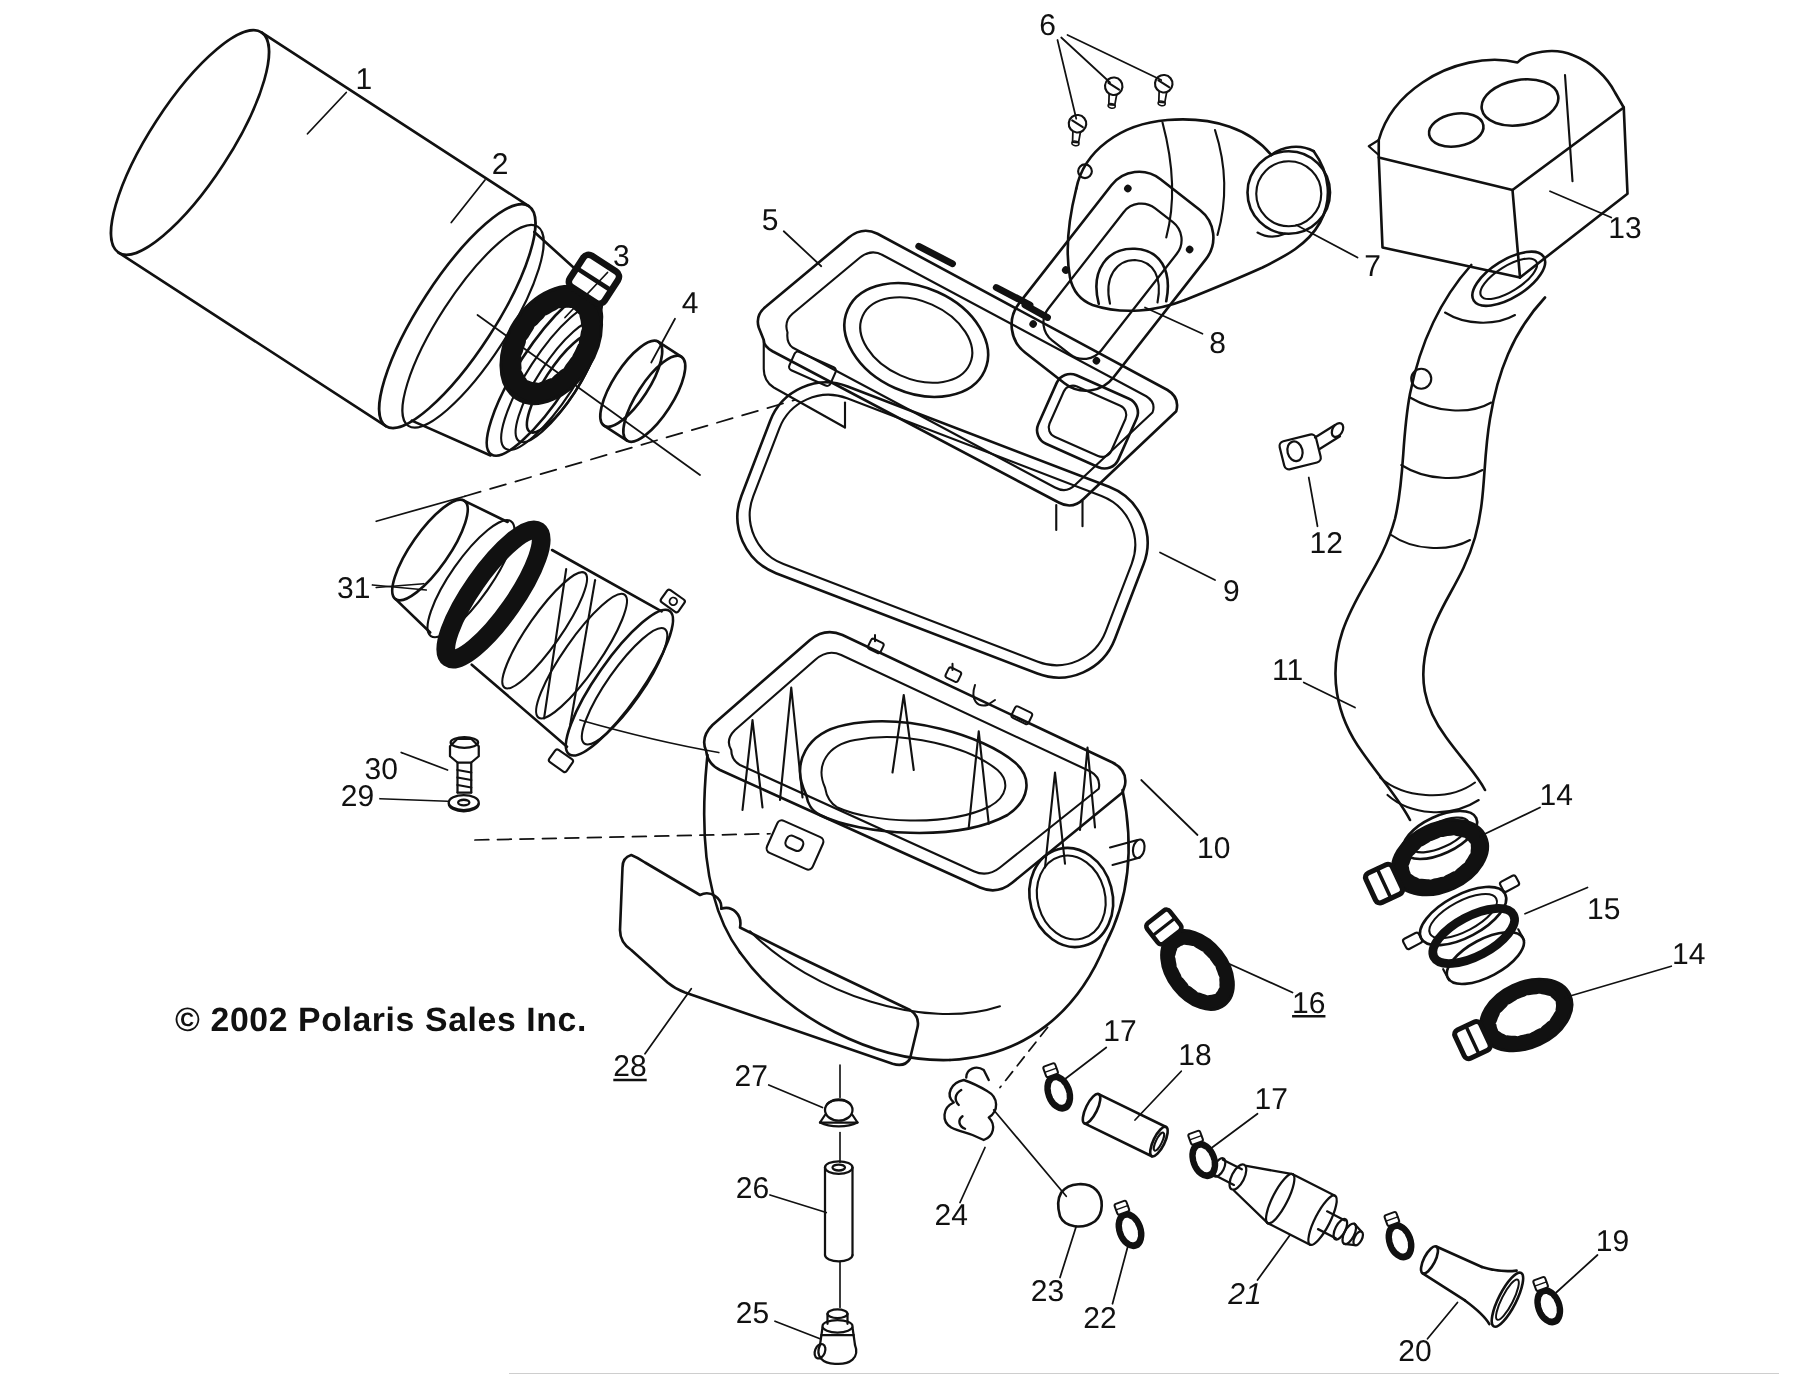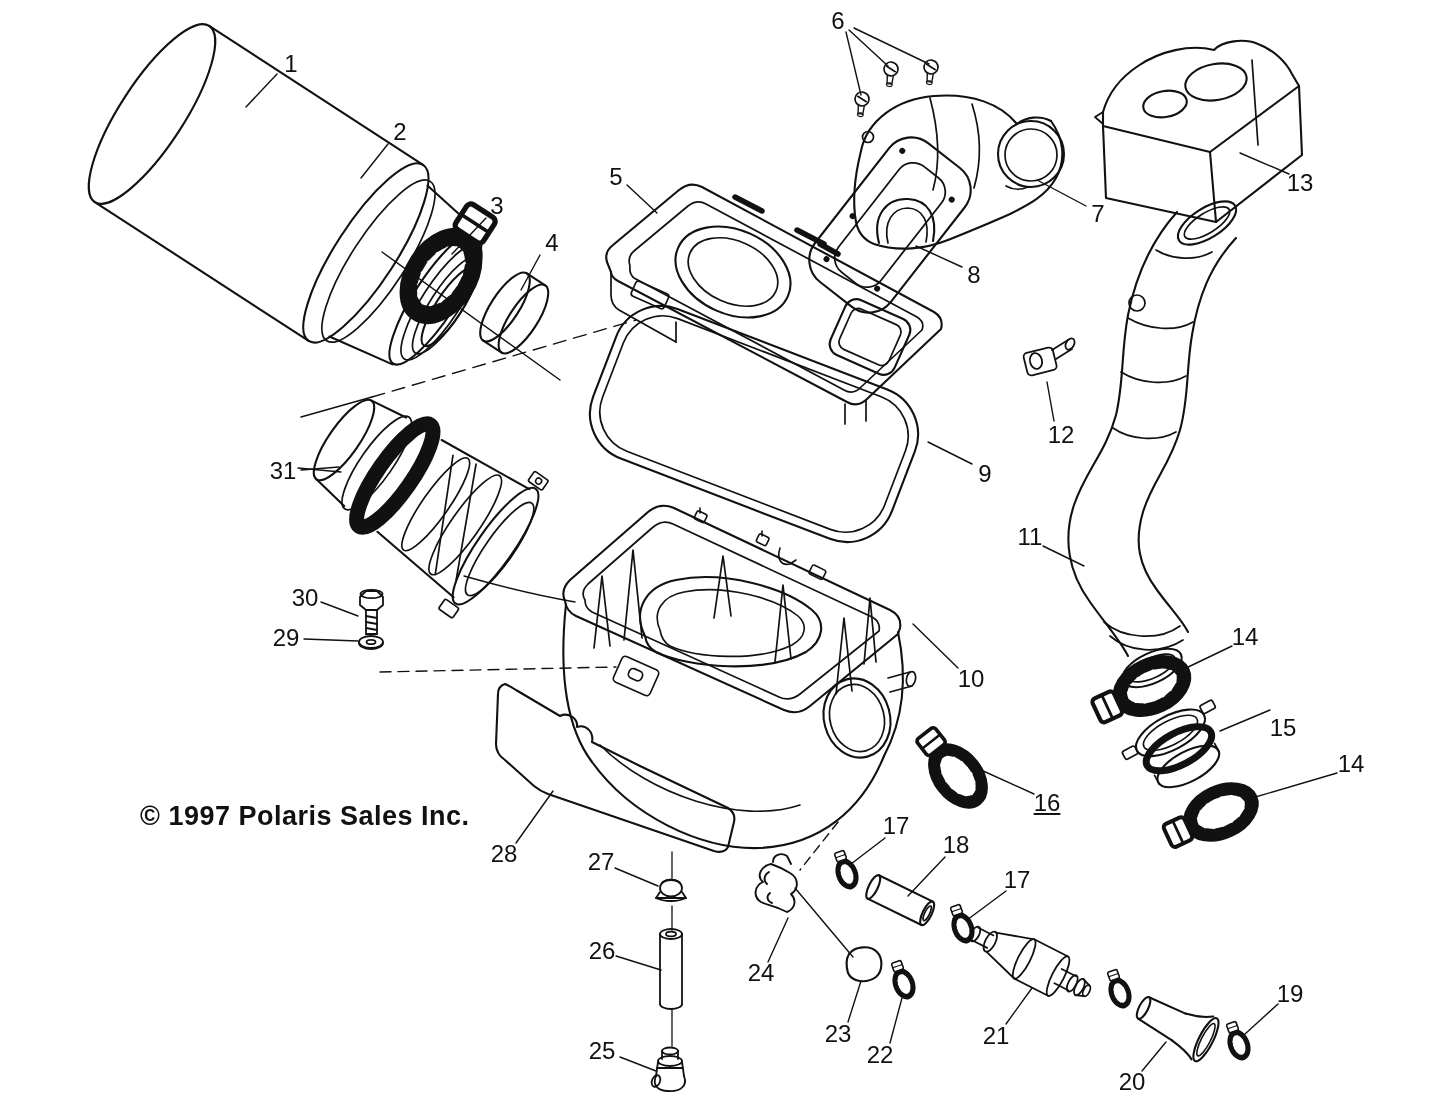--- a/index.html
+++ b/index.html
@@ -399,21 +399,21 @@
         <line x1="620" y1="1057" x2="656" y2="1071"></line>
         <line x1="616" y1="956" x2="661" y2="970"></line>
         <line x1="615" y1="868" x2="658" y2="886"></line>
         <line x1="516" y1="843" x2="553" y2="791"></line>
         <line x1="304" y1="639" x2="358" y2="641"></line>
         <line x1="321" y1="602" x2="358" y2="616"></line>
         <line x1="301" y1="470" x2="339" y2="467"></line>
       </g>
 </svg>
 
-<div id="copyright">© 1997 Polaris Sales Inc.</div>
+<div id="copyright">© 2002 Polaris Sales Inc.</div>
 
 <div class="callout" style="left: 291px; top: 64px;">1</div>
     <div class="callout" style="left: 400px; top: 132px;">2</div>
     <div class="callout" style="left: 497px; top: 206px;">3</div>
     <div class="callout" style="left: 552px; top: 243px;">4</div>
     <div class="callout" style="left: 616px; top: 177px;">5</div>
     <div class="callout" style="left: 838px; top: 21px;">6</div>
     <div class="callout" style="left: 1098px; top: 214px;">7</div>
     <div class="callout" style="left: 974px; top: 275px;">8</div>
     <div class="callout" style="left: 985px; top: 474px;">9</div>
@@ -423,24 +423,24 @@
     <div class="callout" style="left: 1300px; top: 183px;">13</div>
     <div class="callout" style="left: 1245px; top: 637px;">14</div>
     <div class="callout" style="left: 1283px; top: 700px; margin-top: 28px;">15</div>
     <div class="callout" style="left: 1351px; top: 764px;">14</div>
     <div class="callout" style="left: 1047px; top: 803px; text-decoration: underline;">16</div>
     <div class="callout" style="left: 896px; top: 826px;">17</div>
     <div class="callout" style="left: 956px; top: 845px;">18</div>
     <div class="callout" style="left: 1017px; top: 880px;">17</div>
     <div class="callout" style="left: 1290px; top: 994px; text-align: center;">19</div>
     <div class="callout" style="left: 1132px; top: 1082px;">20</div>
-    <div class="callout" style="left: 996px; top: 1036px;">21</div>
+    <div class="callout" style="left: 996px; top: 1036px; font-style: italic;">21</div>
     <div class="callout" style="left: 880px; top: 1055px;">22</div>
     <div class="callout" style="left: 838px; top: 1034px;">23</div>
     <div class="callout" style="left: 761px; top: 973px;">24</div>
     <div class="callout" style="left: 602px; top: 1051px;">25</div>
     <div class="callout" style="left: 602px; top: 951px;">26</div>
     <div class="callout" style="left: 601px; top: 862px;">27</div>
-    <div class="callout" style="left: 504px; top: 854px;">28</div>
+    <div class="callout" style="left: 504px; top: 854px; text-decoration: underline;">28</div>
     <div class="callout" style="left: 286px; top: 638px;">29</div>
-    <div class="callout" style="left: 305px; top: 598px;">30</div>
+    <div class="callout" style="left: 305px; top: 616px;">30</div>
     <div class="callout" style="left: 283px; top: 471px;">31</div>
   </div>
 
 </body></html>

